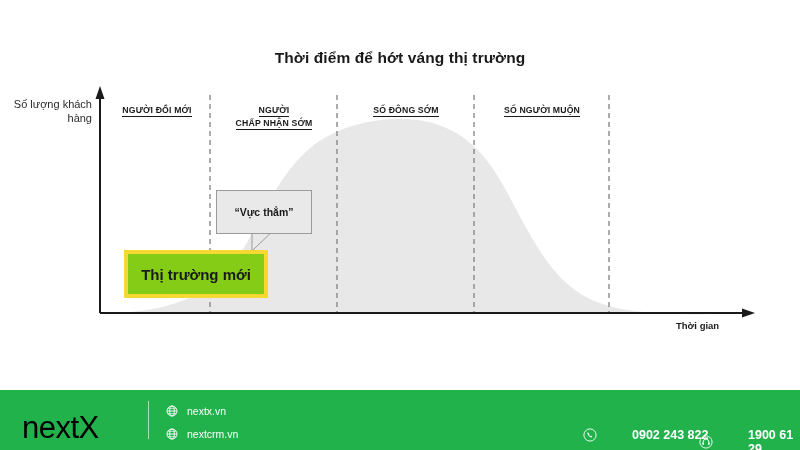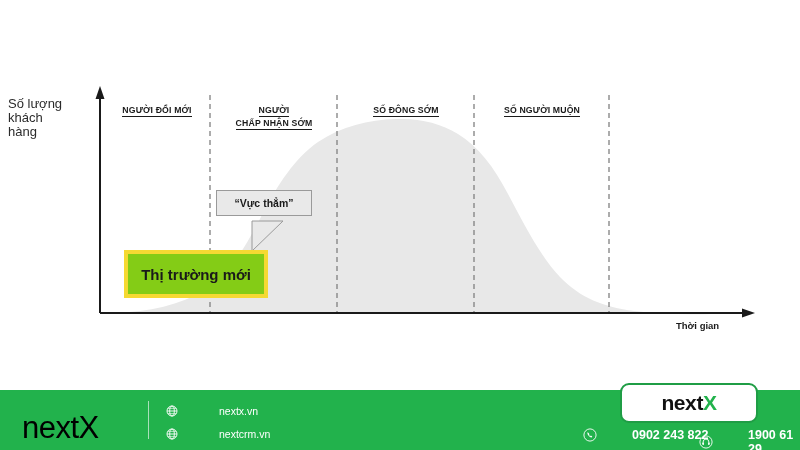--- a/index.html
+++ b/index.html
@@ -36,21 +36,22 @@
     font-weight: bold;
     color: #1a1a1a;
     letter-spacing: 0.1px;
   }
 
   #y-axis-label {
     position: absolute;
     left: 8px;
     top: 97px;
     width: 84px;
-    font-size: 13px;
+    text-align: right;
+    font-size: 11px;
     color: #2b2b2b;
     line-height: 14px;
   }
 
   #x-axis-label {
     position: absolute;
     left: 676px;
     top: 320px;
     font-size: 9.5px;
     font-weight: bold;
@@ -71,21 +72,21 @@
     display: inline-block;
     padding-bottom: 0px;
   }
 
   
   #callout {
     position: absolute;
     left: 216px;
     top: 190px;
     width: 96px;
-    height: 26px;
+    height: 44px;
     background: #e9e9e9;
     border: 1px solid #9a9a9a;
     box-sizing: border-box;
     display: flex;
     align-items: center;
     justify-content: center;
     font-size: 10.5px;
     font-weight: bold;
     color: #1a1a1a;
   }
@@ -134,21 +135,20 @@
     width: 1px;
     height: 38px;
     background: #a9e0ba;
   }
   .footer-site {
     position: absolute;
     display: flex;
     align-items: center;
     font-size: 10.5px;
     color: #ffffff;
-    gap: 32px;
   }
   .footer-site .glyph { margin-right: 9px; display:inline-flex; }
   #site-1 { left: 166px; top: 405px; }
   #site-2 { left: 166px; top: 428px; }
 
   .footer-phone {
     position: absolute;
     display: flex;
     align-items: center;
     font-size: 12.5px;
@@ -207,20 +207,21 @@
 
       <line x1="100" y1="313" x2="100" y2="95" stroke="#1a1a1a" stroke-width="2"></line>
       <polygon points="100,86 95.5,99 104.5,99" fill="#1a1a1a"></polygon>
 
       <line x1="100" y1="313" x2="745" y2="313" stroke="#1a1a1a" stroke-width="2"></line>
       <polygon points="755,313 742,308.5 742,317.5" fill="#1a1a1a"></polygon>
 
       <polygon points="252,221 283,221 252,251" fill="#e9e9e9" stroke="#9a9a9a" stroke-width="1"></polygon>
     </svg>
 
+    <div id="chart-title">Thời điểm để hớt váng thị trường</div>
 
     <div id="y-axis-label">
       <div>Số lượng khách</div>
       <div>hàng</div>
     </div>
 
     <div id="x-axis-label">Thời gian</div>
 
     <div class="seg-header" style="left:104px;top:104px;width:106px;">
       <span>NGƯỜI ĐỔI MỚI</span>
@@ -291,18 +292,14 @@
       <svg width="14" height="14" viewBox="0 0 14 14">
         <circle cx="7" cy="7" r="6.1" fill="none" stroke="#ffffff" stroke-width="0.9"></circle>
         <path d="M4.1 8.3 V7 A2.9 2.9 0 0 1 9.9 7 V8.3" fill="none" stroke="#ffffff" stroke-width="0.9"></path>
         <rect x="3.3" y="7.5" width="1.7" height="2.6" rx="0.8" fill="#ffffff"></rect>
         <rect x="9" y="7.5" width="1.7" height="2.6" rx="0.8" fill="#ffffff"></rect>
       </svg>
     </span>
     <span>1900 61 29</span>
   </div>
 
-  <div id="brand-badge">
-    <span class="b-next">next</span>
-      <span class="b-x">X</span>
-  </div>
 
 </div>
 
 </body></html>

